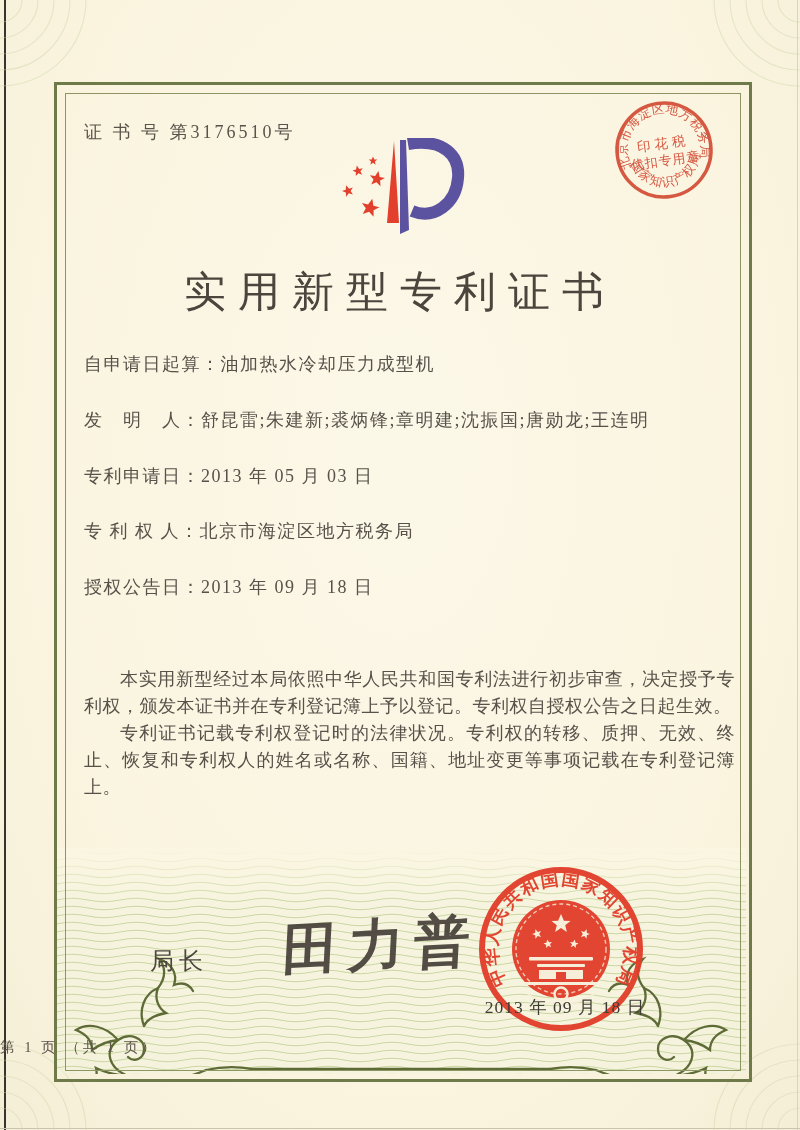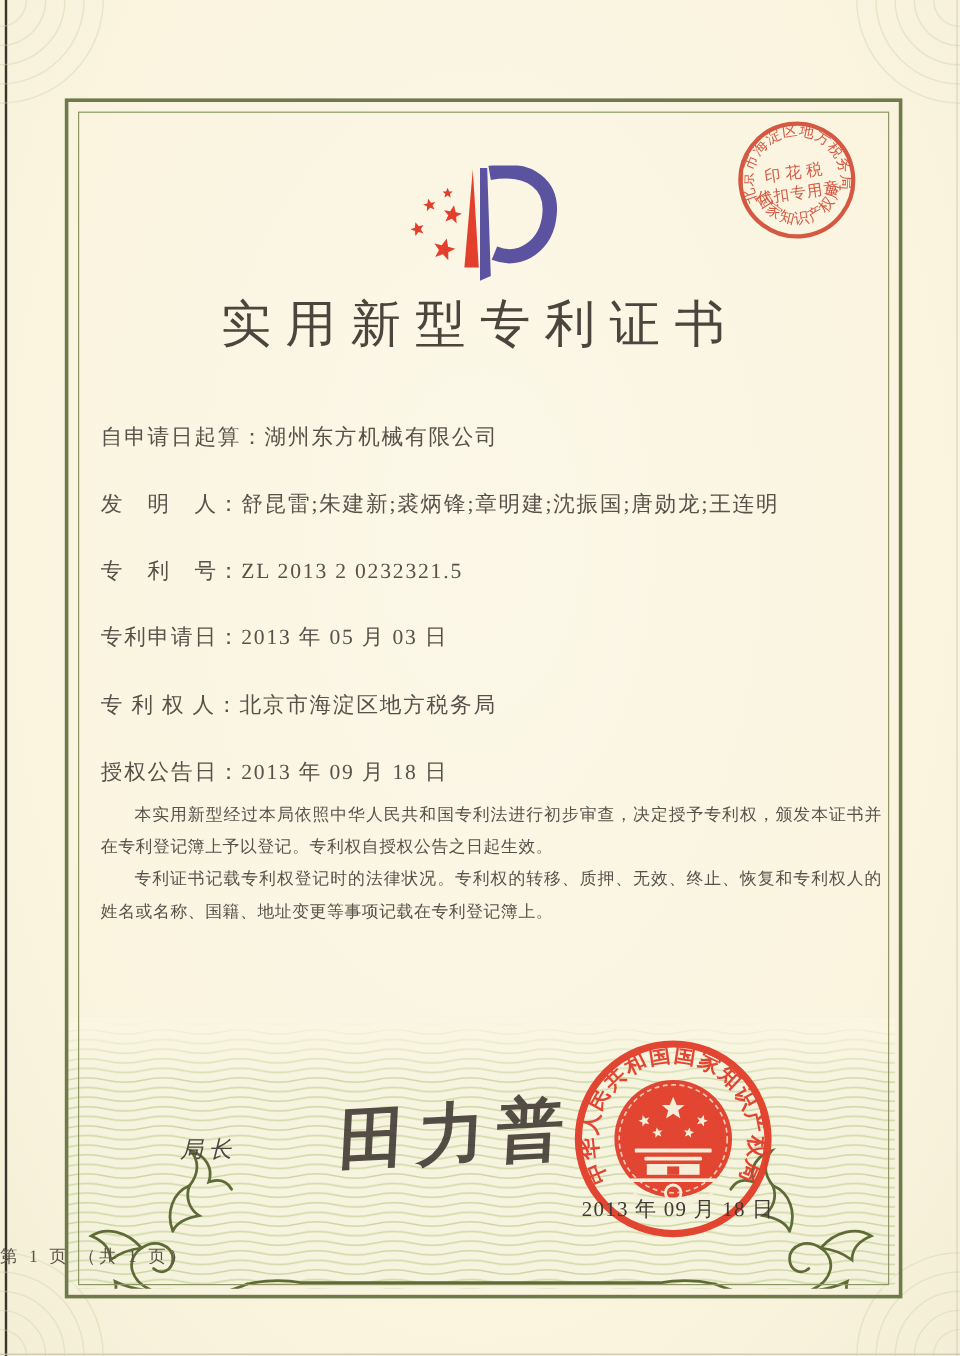--- a/index.html
+++ b/index.html
@@ -19,29 +19,29 @@
   .frame-inner{position:absolute;left:8px;top:8px;right:8px;bottom:8px;border:1px solid #8d9663;}
   
   .fan{position:absolute;opacity:.45;z-index:0;}
   .fan.tl{left:0;top:0;}
   .fan.tr{right:0;top:0;transform:scaleX(-1);}
   .fan.bl{left:0;bottom:0;transform:scaleY(-1);}
   .fan.br{right:0;bottom:0;transform:scale(-1,-1);}
   .cert-no{position:absolute;left:84px;top:120px;font-size:18px;letter-spacing:3px;color:#5a534b;z-index:3;}
   .logo{position:absolute;left:332px;top:138px;z-index:3;}
   .tax-stamp{position:absolute;left:598px;top:86px;z-index:3;opacity:.95;}
-  .title{position:absolute;left:0;top:242px;width:800px;text-align:center;font-size:42px;
+  .title{position:absolute;left:0;top:264px;width:800px;text-align:center;font-size:42px;
          letter-spacing:12px;color:#4c453e;font-weight:500;z-index:3;}
   .fields{position:absolute;left:84px;top:352px;z-index:3;}
   .field-row{height:55.8px;font-size:18px;letter-spacing:1.5px;color:#57514a;white-space:nowrap;}
   .paras{position:absolute;left:84px;top:666px;width:651px;z-index:3;}
-  .paras p{margin:0;font-size:14px;line-height:27px;text-align:justify;text-indent:2em;
+  .paras p{margin:0;font-size:18px;line-height:27px;text-align:justify;text-indent:2em;
            letter-spacing:.5px;color:#57514a;}
   .band{position:absolute;left:56px;top:848px;z-index:1;}
-  .sig-label{position:absolute;left:150px;top:945px;font-size:19px;letter-spacing:5px;color:#4c463f;z-index:3;font-style:italic;}
+  .sig-label{position:absolute;left:150px;top:945px;font-size:24px;letter-spacing:5px;color:#4c463f;z-index:3;}
   .sig-name{position:absolute;left:282px;top:908px;font-size:56px;color:#3d3731;z-index:3;
             letter-spacing:10px;transform:rotate(-3deg) skewX(-6deg);font-weight:bold;opacity:.88;}
   .gov-seal{position:absolute;left:466px;top:854px;z-index:2;opacity:.96;}
   .seal-date{position:absolute;left:458px;top:995px;width:214px;text-align:center;font-size:17.5px;
              letter-spacing:1px;color:#3f3a34;z-index:4;}
   .footer{position:absolute;left:0;top:1038px;width:770px;text-align:left;font-size:14.5px;
           letter-spacing:3px;color:#5a5349;z-index:4;}
 </style>
 </head>
 <body>
@@ -75,20 +75,21 @@
       <use href="#fanarcs"></use>
     </svg>
   <svg class="fan br" width="95" height="95">
       <use href="#fanarcs"></use>
     </svg>
 
   <div class="frame-outer">
     <div class="frame-inner"></div>
   </div>
 
+  <div class="cert-no">证 书 号 第3176510号</div>
 
   <svg class="logo" width="160" height="115" viewBox="0 0 160 115">
     <use href="#star" transform="translate(41,23) scale(0.45)" fill="#e2402c"></use>
     <use href="#star" transform="translate(26,33) scale(0.55) rotate(-12)" fill="#e2402c"></use>
     <use href="#star" transform="translate(45,41) scale(0.8) rotate(10)" fill="#e2402c"></use>
     <use href="#star" transform="translate(16,53) scale(0.6) rotate(-18)" fill="#e2402c"></use>
     <use href="#star" transform="translate(38,70) scale(0.95) rotate(14)" fill="#e2402c"></use>
     <polygon points="62,3 55,85 67,85" fill="#e2402c"></polygon>
     <polygon points="68,2 74,2 77,92 68,96" fill="#5b53a0"></polygon>
     <path d="M76,6 C112,0 128,18 126,40 C124,66 102,82 80,73" fill="none" stroke="#5b53a0" stroke-width="12"></path>
@@ -106,23 +107,22 @@
         <textPath href="#taxBot" startOffset="50%" text-anchor="middle">国家知识产权局</textPath>
       </text>
       <text x="66" y="62" text-anchor="middle" font-size="13.5" letter-spacing="4">印花税</text>
       <text x="66" y="79" text-anchor="middle" font-size="13" letter-spacing="1">代扣专用章</text>
     </g>
   </svg>
 
   <div class="title">实用新型专利证书</div>
 
   <div class="fields">
-    <div class="field-row"><span>自申请日起算：</span><span>湖州东方机械有限公司</span></div>
+    <div class="field-row"><span>自申请日起算：</span><span>油加热水冷却压力成型机</span></div>
     <div class="field-row"><span>发　明　人：</span><span>舒昆雷;朱建新;裘炳锋;章明建;沈振国;唐勋龙;王连明</span></div>
-    <div class="field-row"><span>专　利　号：</span><span>ZL 2013 2 0232321.5</span></div>
     <div class="field-row"><span>专利申请日：</span><span>2013 年 05 月 03 日</span></div>
     <div class="field-row"><span>专 利 权 人：</span><span>北京市海淀区地方税务局</span></div>
     <div class="field-row"><span>授权公告日：</span><span>2013 年 09 月 18 日</span></div>
   </div>
 
   <div class="paras">
     <p>本实用新型经过本局依照中华人民共和国专利法进行初步审查，决定授予专利权，颁发本证书并在专利登记簿上予以登记。专利权自授权公告之日起生效。</p>
     <p>专利证书记载专利权登记时的法律状况。专利权的转移、质押、无效、终止、恢复和专利权人的姓名或名称、国籍、地址变更等事项记载在专利登记簿上。</p>
   </div>
 

